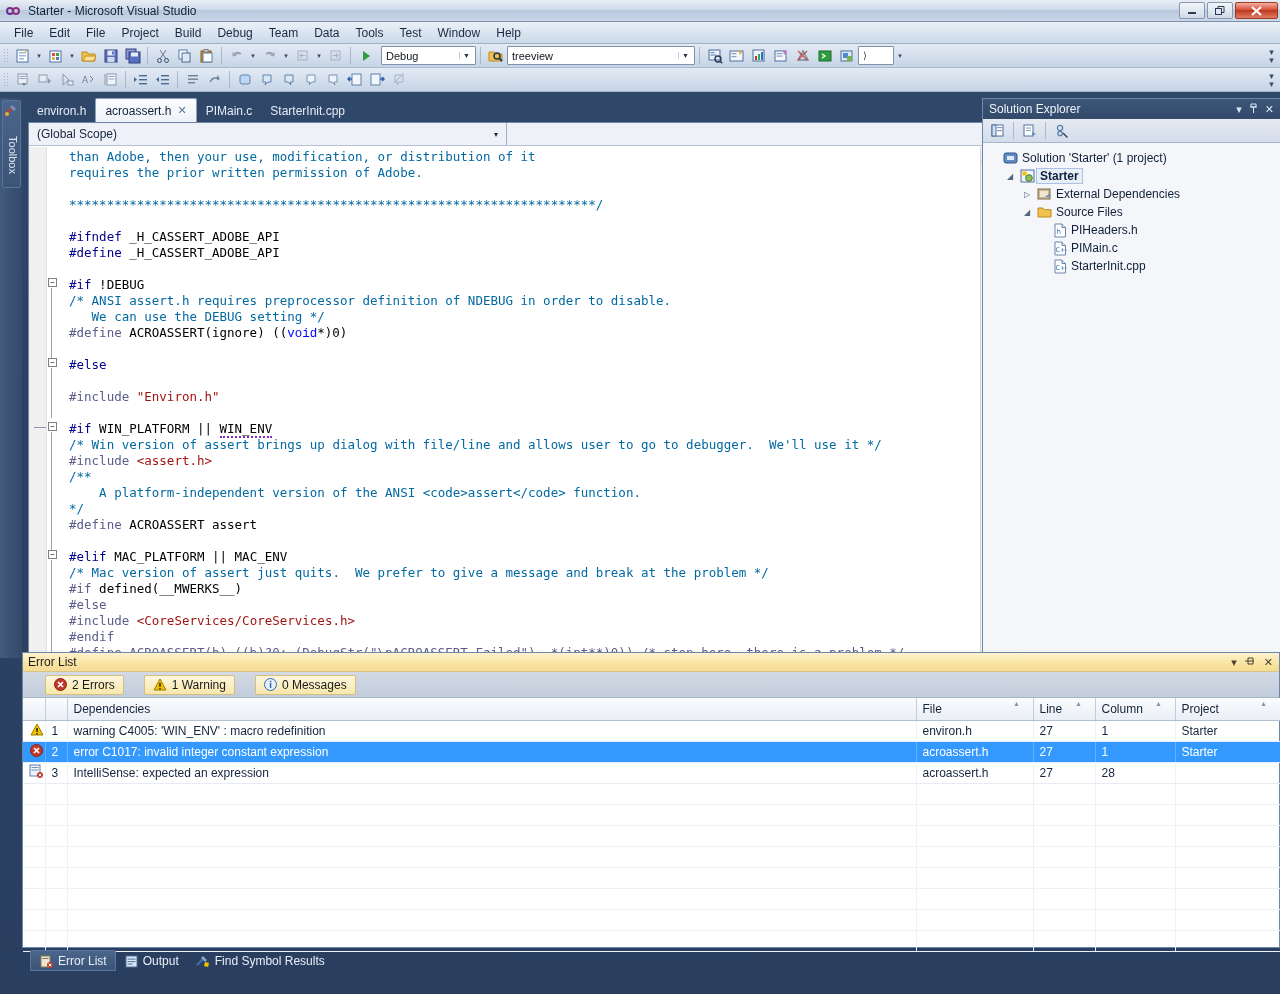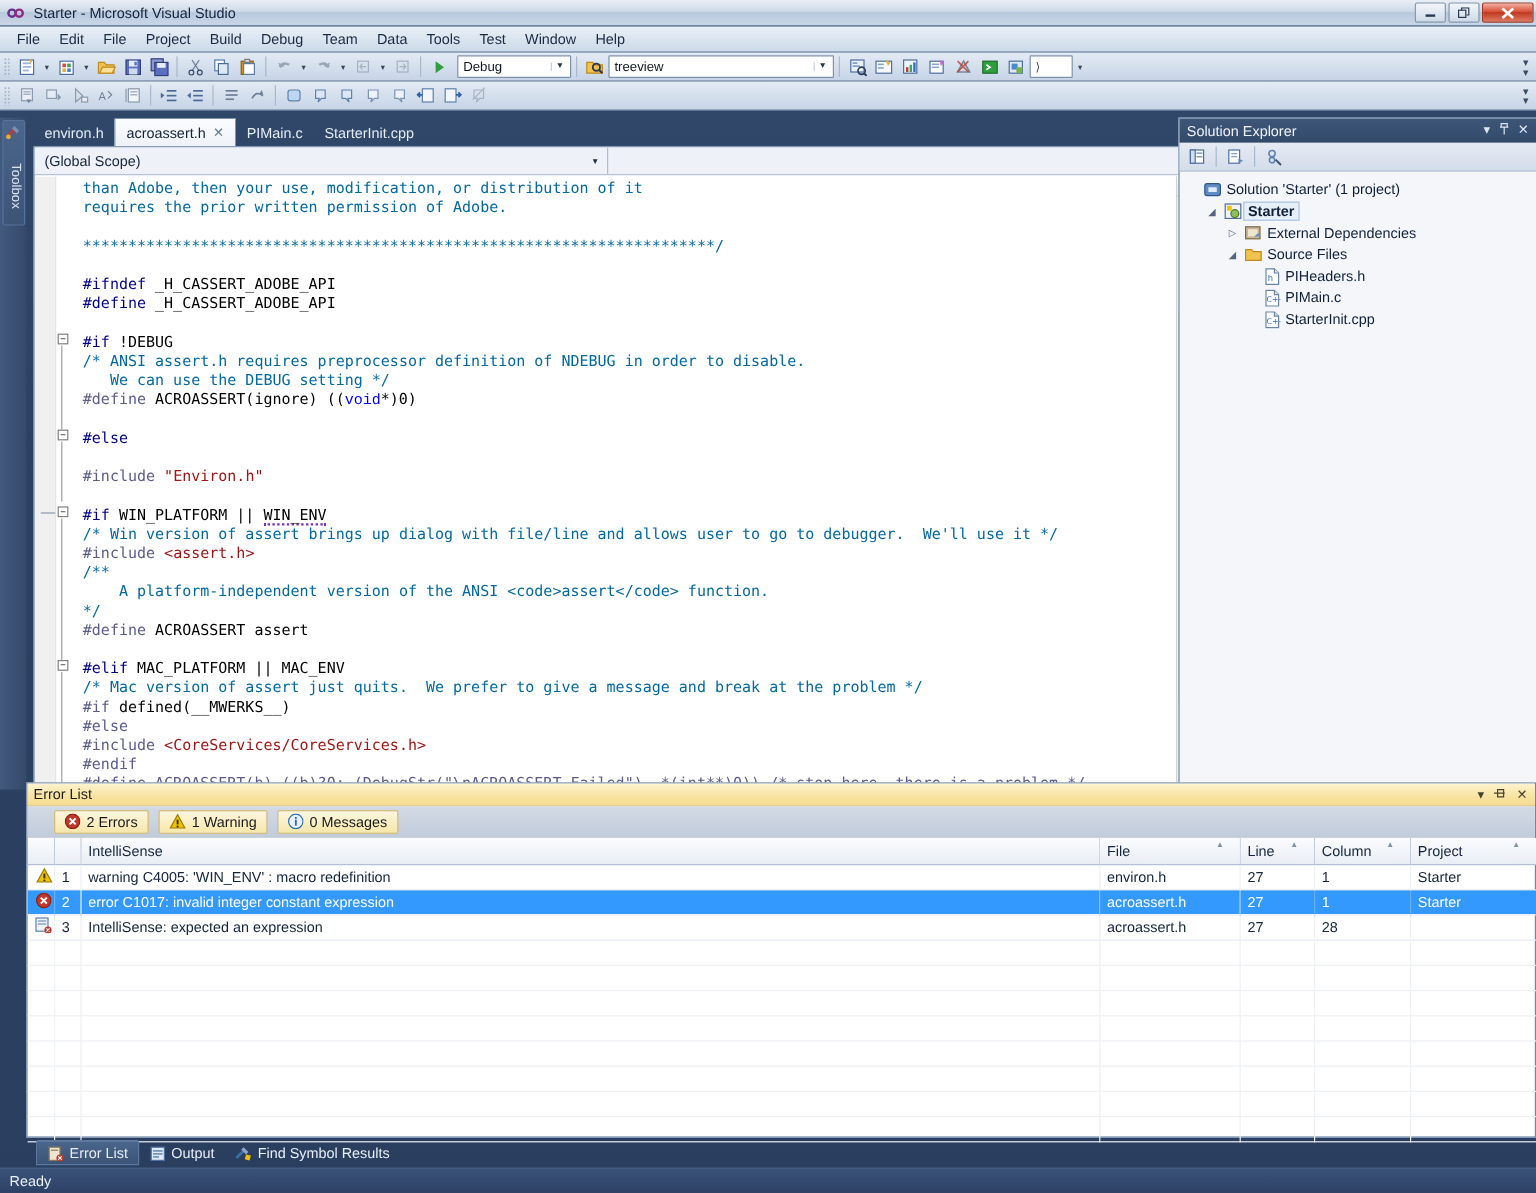--- a/index.html
+++ b/index.html
@@ -208,21 +208,21 @@
     position:absolute; left:22px; right:0; bottom:46px; top:652px;
     background:#fff; border:1px solid #6d87a8;
   }
   .el-title {
     height:19px; display:flex; align-items:center; padding-left:5px;
     background:linear-gradient(180deg,#fdf3cf,#f8e3a0 60%,#f5dc92);
     color:#1c1c1c; font-size:12px; border-bottom:1px solid #d9c487;
   }
   .el-title .ctrls { margin-left:auto; display:flex; gap:8px; padding-right:6px; color:#4a4333; font-size:11px;}
   .el-toolbar {
-    height:26px; display:flex; align-items:center; gap:8px; padding-left:22px;
+    height:26px; display:flex; align-items:center; gap:20px; padding-left:22px;
     background:linear-gradient(180deg,#d3dae5,#c2ccdb);
     border-bottom:1px solid #a8b6c9;
   }
   .el-filter {
     height:20px; display:flex; align-items:center; gap:5px; padding:0 8px;
     background:linear-gradient(180deg,#fdf6de,#f7e7ab);
     border:1px solid #d6bf7d; border-radius:2px; font-size:12px; color:#1a1a1a;
   }
   .el-table { width:100%; border-collapse:collapse; font-size:12px; table-layout:fixed; }
   .el-table th {
@@ -836,21 +836,21 @@
           <col style="width:849px">
         <col style="width:117px">
           <col style="width:62px">
           <col style="width:80px">
           <col style="width:105px">
       </colgroup>
       <thead>
         <tr>
           <th></th>
           <th></th>
-          <th><span>IntelliSense</span></th>
+          <th><span>Dependencies</span></th>
           <th><span>File</span><span class="sortmark">▴</span></th>
           <th><span>Line</span><span class="sortmark">▴</span></th>
           <th><span>Column</span><span class="sortmark">▴</span></th>
           <th><span>Project</span><span class="sortmark">▴</span></th>
         </tr>
       </thead>
       <tbody id="elbody">
           <tr>
             <td class="el-icon-cell"><svg width="14" height="13">
                 <path d="M7 1 L13 12 H1z" fill="#f2c200" stroke="#9c7c00"></path>
@@ -989,16 +989,13 @@
     <div class="btab">
       <svg width="15" height="14">
           <path d="M2 11 L9 4" stroke="#3a6ea5" stroke-width="2.4"></path>
           <path d="M8 2 l4 4 l-2 2 l-4-4z" fill="#8aa4c9"></path>
           <path d="M10 8 l4 1 l-1 4 l-4-1z" fill="#f2c200"></path>
         </svg>
       <span>Find Symbol Results</span>
     </div>
   </div>
 
-  <div class="statusbar">
-    <span>Ready</span>
-  </div>
 </div>
 
 </body></html>

